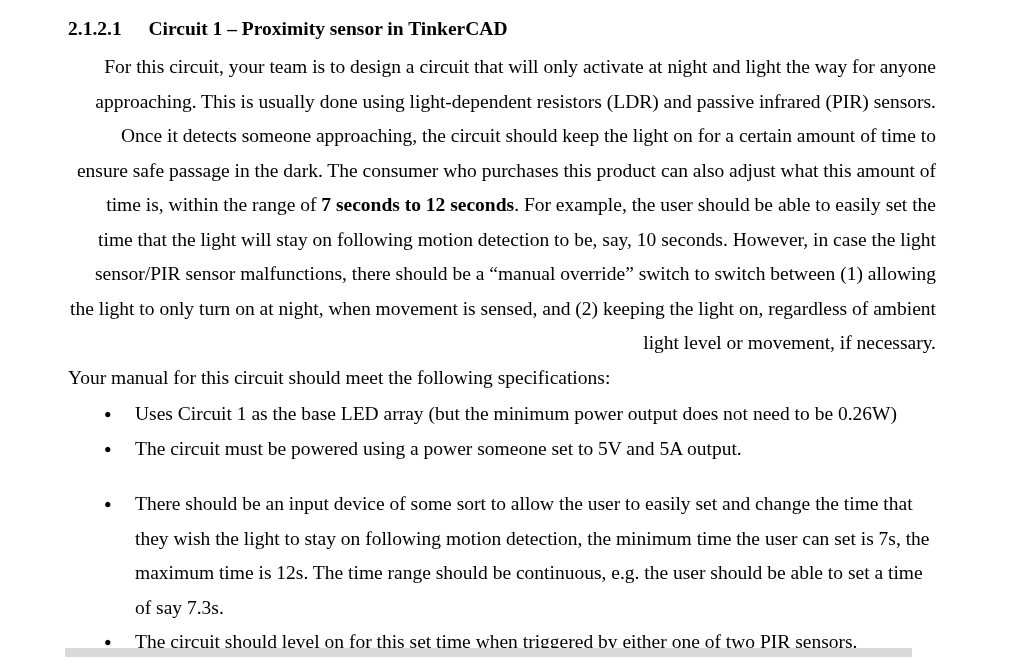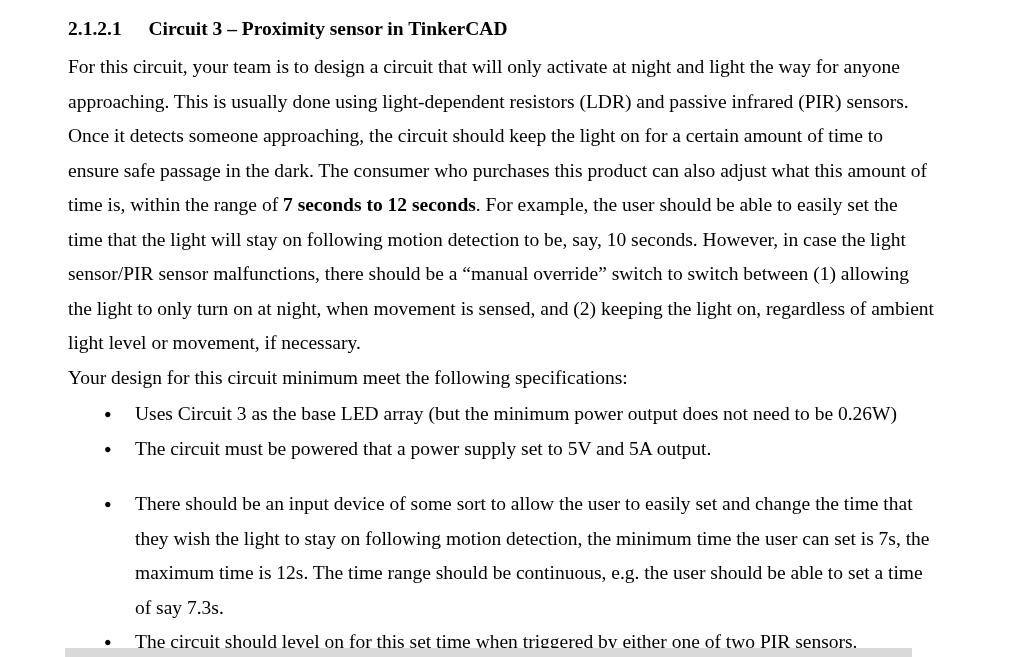--- a/index.html
+++ b/index.html
@@ -22,21 +22,21 @@
     margin-bottom: 6px;
     white-space: nowrap;
   }
   .heading .section-number {
     display: inline-block;
     margin-right: 22px;
   }
   .para {
     font-size: 19.5px;
     line-height: 34.5px;
-    text-align: left;
+    text-align: right;
   }
   .bold { font-weight: bold; }
   .spec-intro {
     font-size: 19.5px;
     line-height: 34.5px;
   }
   ul.bullets {
     list-style: none;
     margin-top: 2px;
   }
@@ -66,31 +66,31 @@
     background: #d9d9d9;
   }
 </style>
 </head>
 <body>
 
 <div class="page">
 
   <h2 class="heading">
     <span class="section-number">2.1.2.1</span>
-    <span class="section-title">Circuit 3 – Proximity sensor in TinkerCAD</span>
+    <span class="section-title">Circuit 1 – Proximity sensor in TinkerCAD</span>
   </h2>
 
   <p class="para">
     <span>For this circuit, your team is to design a circuit that will only activate at night and light the way for anyone approaching. This is usually done using light-dependent resistors (LDR) and passive infrared (PIR) sensors. Once it detects someone approaching, the circuit should keep the light on for a certain amount of time to ensure safe passage in the dark. The consumer who purchases this product can also adjust what this amount of time is, within the range of </span><span class="bold">7 seconds to 12 seconds</span><span>. For example, the user should be able to easily set the time that the light will stay on following motion detection to be, say, 10 seconds. However, in case the light sensor/PIR sensor malfunctions, there should be a “manual override” switch to switch between (1) allowing the light to only turn on at night, when movement is sensed, and (2) keeping the light on, regardless of ambient light level or movement, if necessary.</span>
   </p>
 
-  <p class="spec-intro">Your design for this circuit minimum meet the following specifications:</p>
+  <p class="spec-intro">Your manual for this circuit should meet the following specifications:</p>
 
   <ul class="bullets">
-    <li>Uses Circuit 3 as the base LED array (but the minimum power output does not need to be 0.26W)</li>
-    <li>The circuit must be powered that a power supply set to 5V and 5A output.</li>
+    <li>Uses Circuit 1 as the base LED array (but the minimum power output does not need to be 0.26W)</li>
+    <li>The circuit must be powered using a power someone set to 5V and 5A output.</li>
     <li class="spaced">There should be an input device of some sort to allow the user to easily set and change the time that they wish the light to stay on following motion detection, the minimum time the user can set is 7s, the maximum time is 12s. The time range should be continuous, e.g. the user should be able to set a time of say 7.3s.</li>
     <li>The circuit should level on for this set time when triggered by either one of two PIR sensors.</li>
   </ul>
 
 </div>
 
 <div class="partial-bar"></div>
 
 </body></html>

